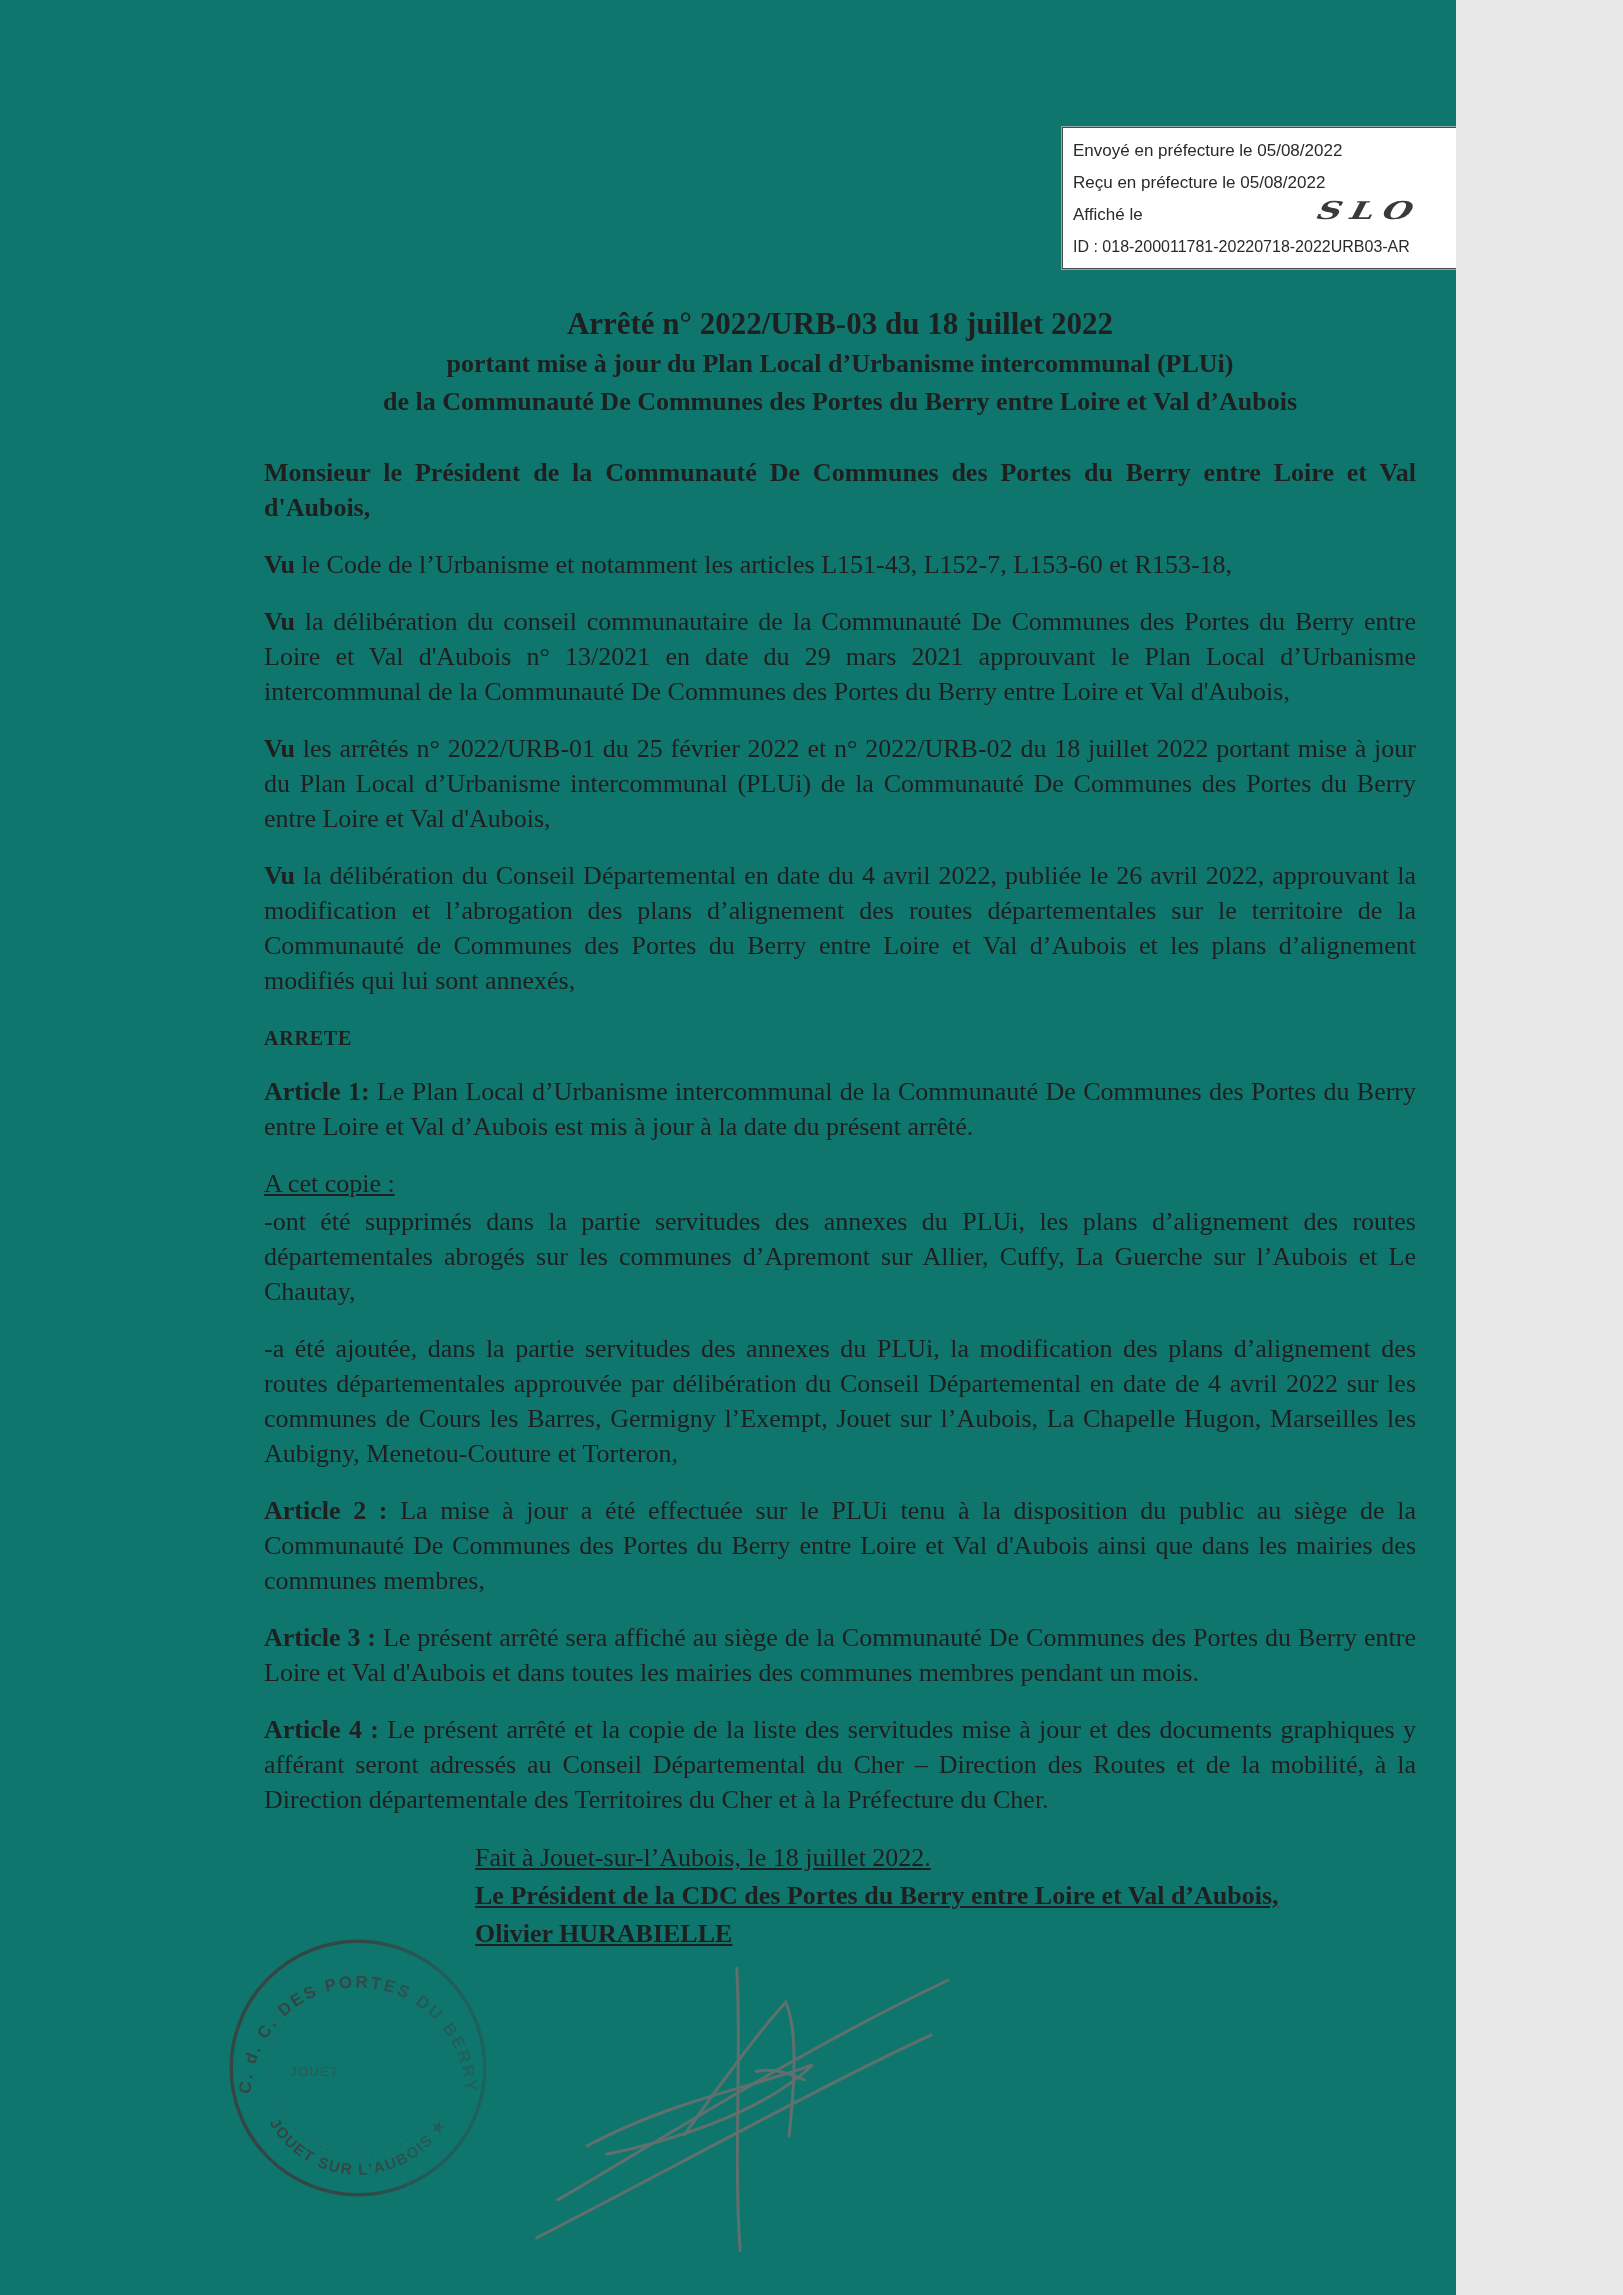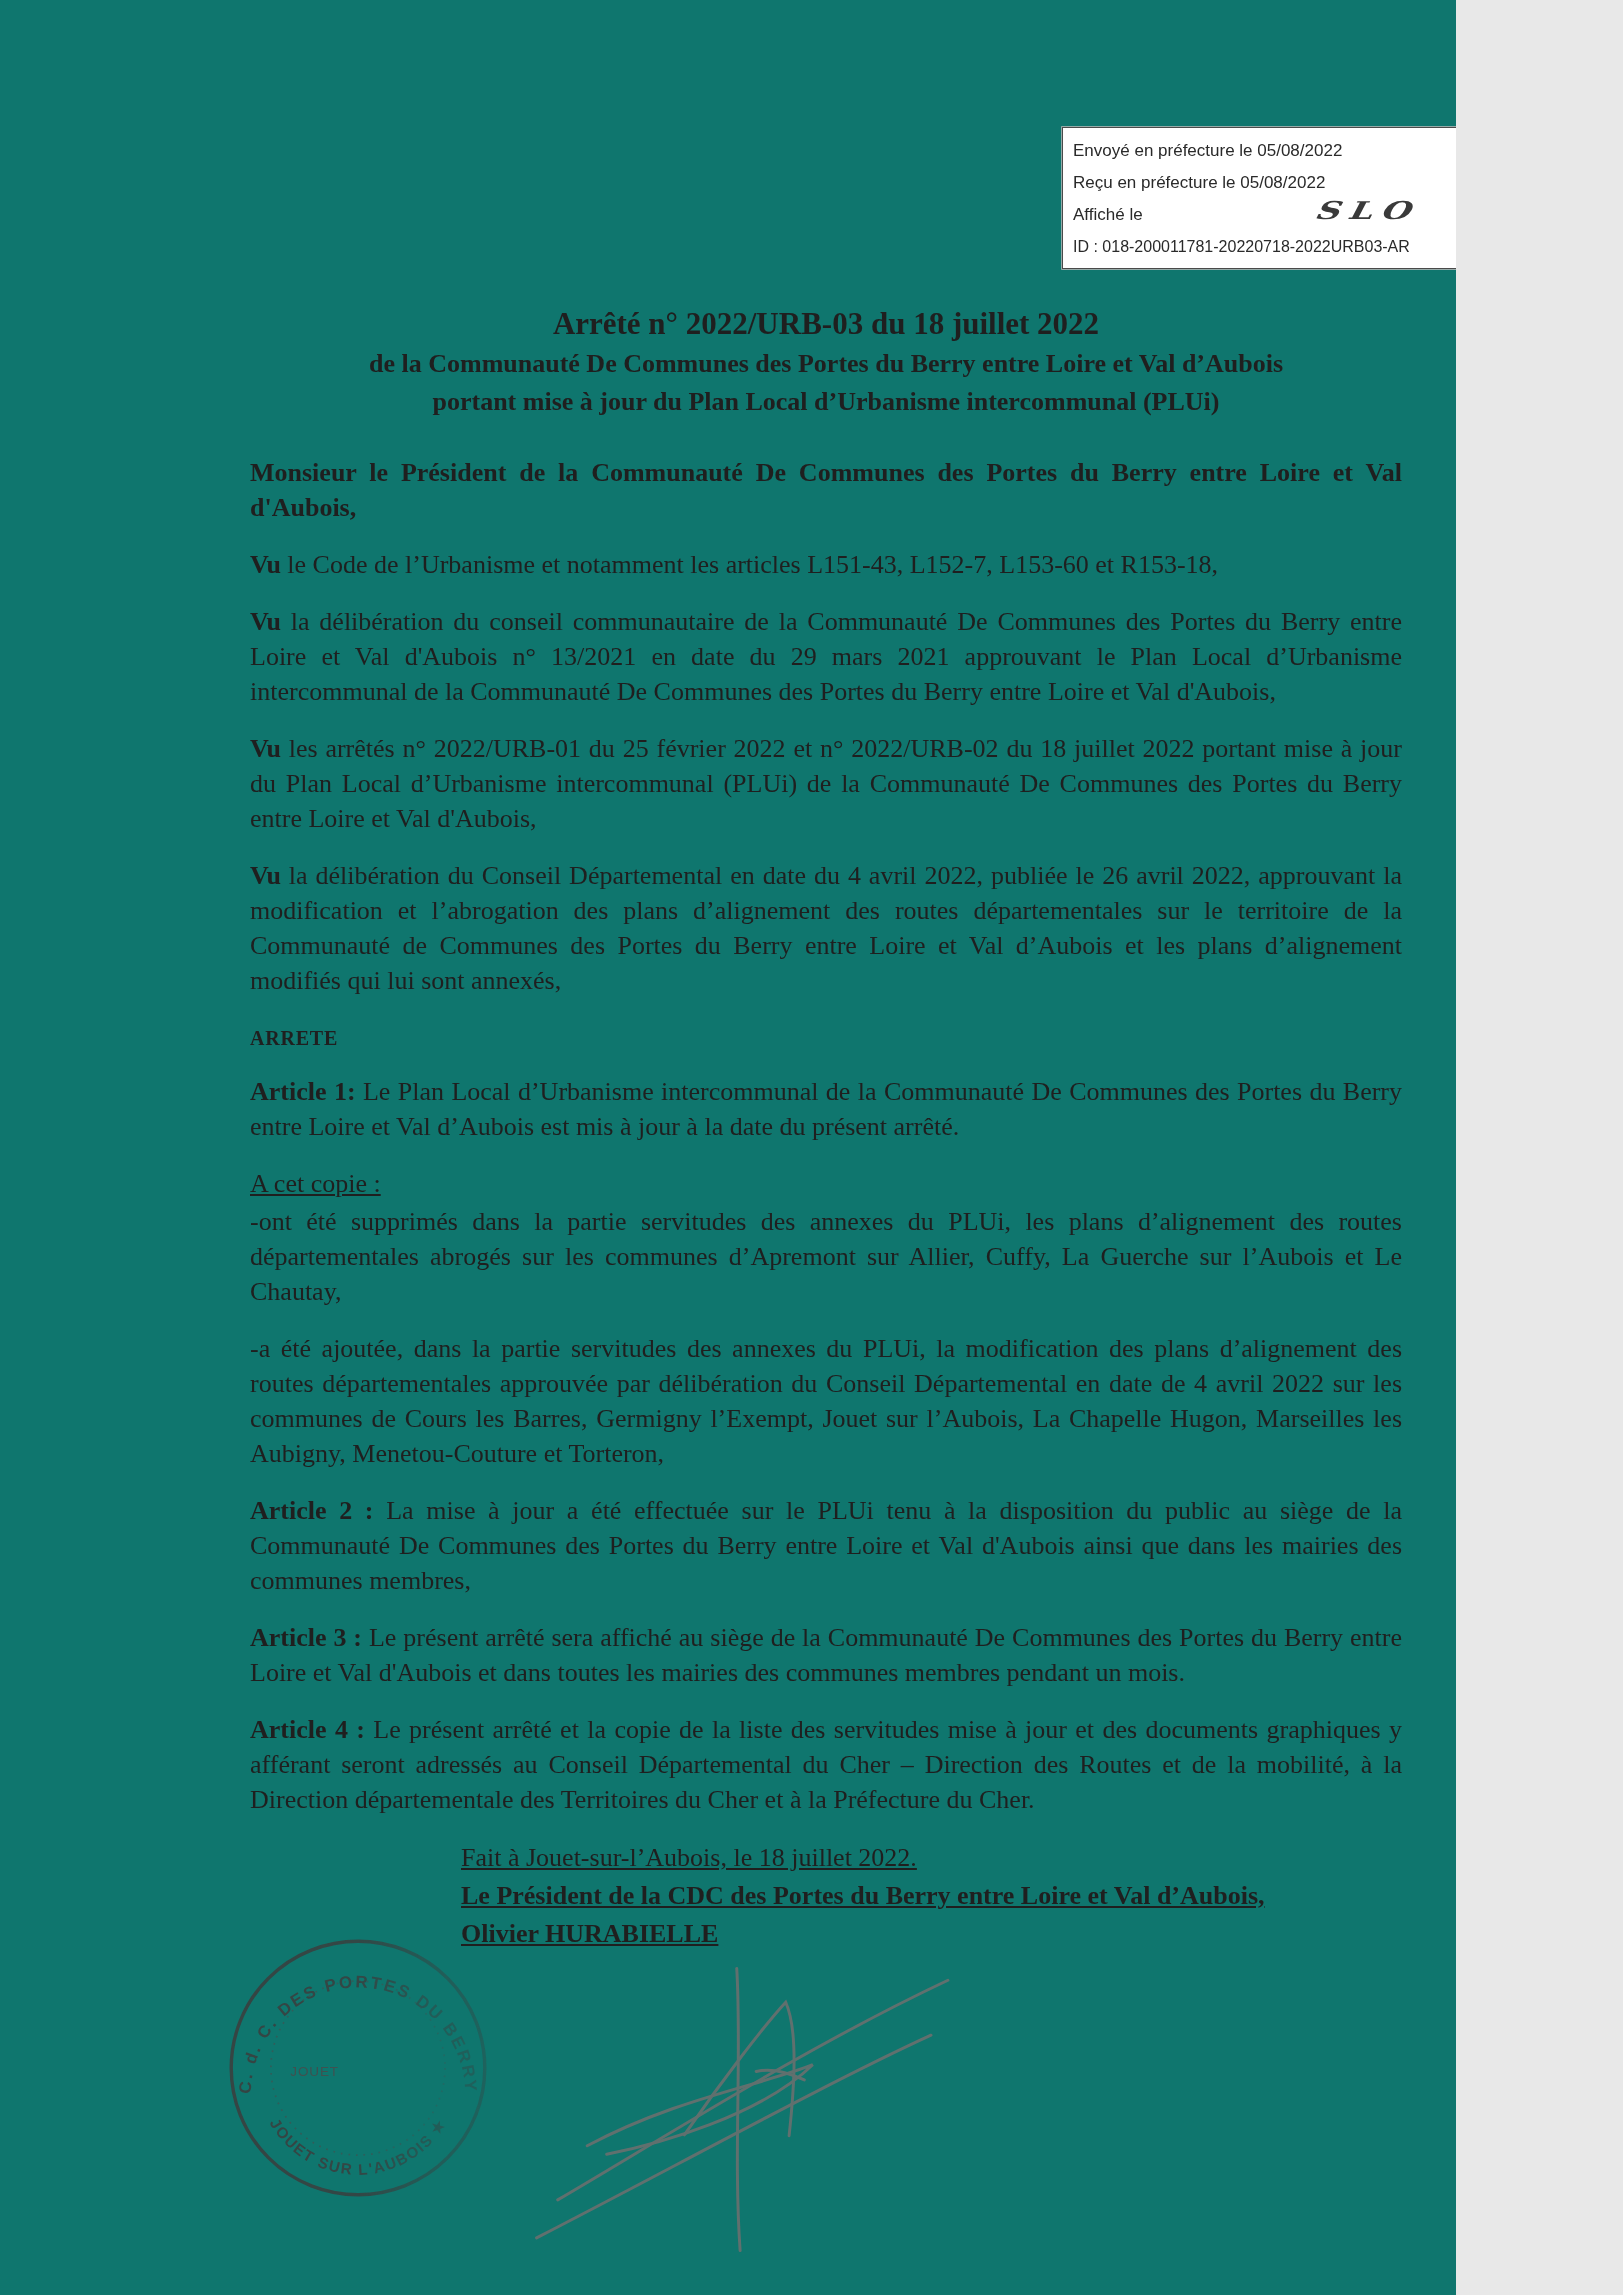--- a/index.html
+++ b/index.html
@@ -30,21 +30,21 @@
     font-family:"DejaVu Serif", serif;
     font-style:italic;font-weight:bold;
     font-size:34px;letter-spacing:8.5px;color:#3a3a3a;
     transform:skewX(-14deg) scaleY(.72);
     transform-origin:left center;
   }
   .id-row{font-size:16px;}
 
   
   .content{
-    position:absolute;top:303px;left:250px;width:1152px;
+    position:absolute;top:303px;left:264px;width:1152px;
   }
   .t1{
     font-size:31px;font-weight:bold;text-align:center;margin:0;line-height:42px;
   }
   .t2{
     font-size:26px;font-weight:bold;text-align:center;line-height:38px;
   }
   .title-block{margin-bottom:34px;}
   p.body{
     font-size:26px;line-height:35px;margin:0 0 22px 0;text-align:justify;
@@ -84,22 +84,22 @@
       <span>Affiché le</span>
       <span class="paraph">SLO</span>
     </div>
     <div class="pref-row id-row">ID : 018-200011781-20220718-2022URB03-AR</div>
   </div>
 
   <div class="content">
 
     <div class="title-block">
       <h1 class="t1">Arrêté n° 2022/URB-03 du 18 juillet 2022</h1>
+      <div class="t2">portant mise à jour du Plan Local d’Urbanisme intercommunal (PLUi)</div>
       <div class="t2">de la Communauté De Communes des Portes du Berry entre Loire et Val d’Aubois</div>
-      <div class="t2">portant mise à jour du Plan Local d’Urbanisme intercommunal (PLUi)</div>
     </div>
 
     <p class="body intro">Monsieur le Président de la Communauté De Communes des Portes du Berry entre Loire et Val d'Aubois,</p>
 
     <p class="body"><span class="lead">Vu</span><span> le Code de l’Urbanisme et notamment les articles L151-43, L152-7, L153-60 et R153-18,</span></p>
 
     <p class="body"><span class="lead">Vu</span><span> la délibération du conseil communautaire de la Communauté De Communes des Portes du Berry entre Loire et Val d'Aubois n° 13/2021 en date du 29 mars 2021 approuvant le Plan Local d’Urbanisme intercommunal de la Communauté De Communes des Portes du Berry entre Loire et Val d'Aubois,</span></p>
 
     <p class="body"><span class="lead">Vu</span><span> les arrêtés n° 2022/URB-01 du 25 février 2022 et n° 2022/URB-02 du 18 juillet 2022 portant mise à jour du Plan Local d’Urbanisme intercommunal (PLUi) de la Communauté De Communes des Portes du Berry entre Loire et Val d'Aubois,</span></p>
 

